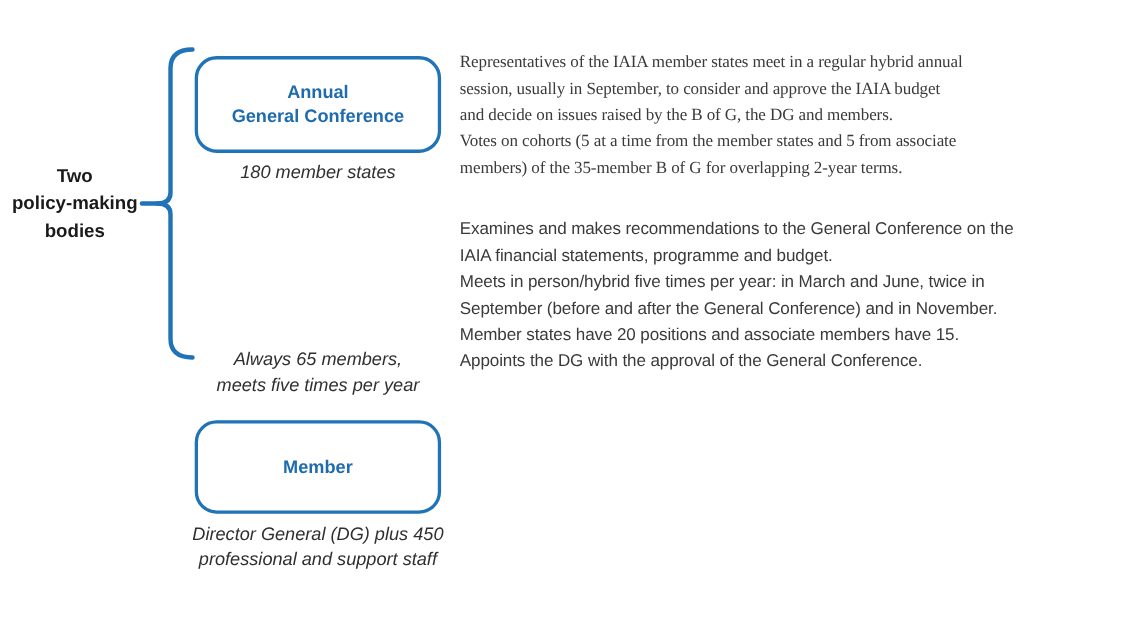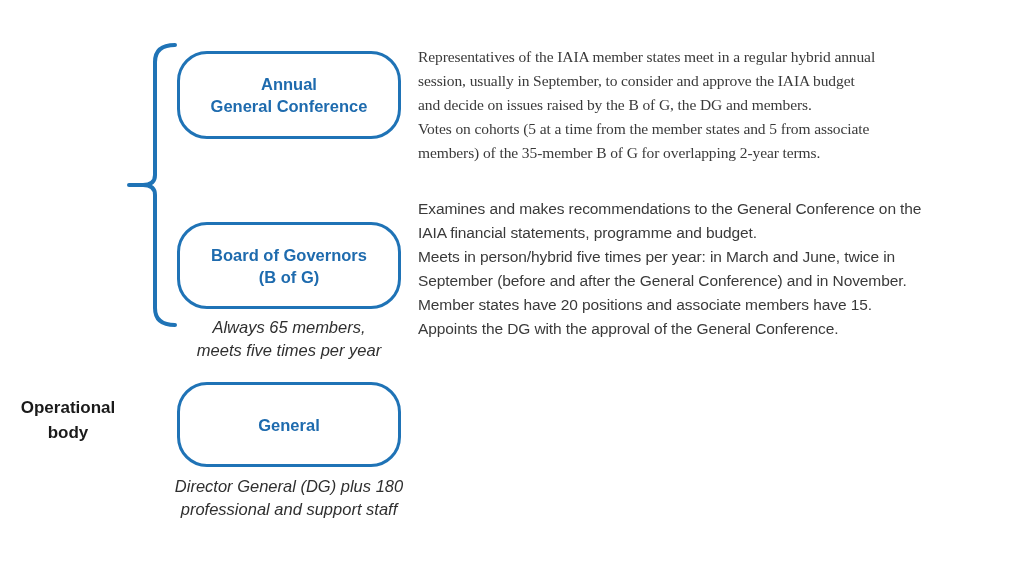--- a/index.html
+++ b/index.html
@@ -36,21 +36,21 @@
     width: 60px;
     height: 294px;
   }
 
   .node-box {
     position: absolute;
     left: 177px;
     width: 224px;
     box-sizing: border-box;
     border: 3.5px solid #1f73b6;
-    border-radius: 30px;
+    border-radius: 20px;
     display: flex;
     align-items: center;
     justify-content: center;
     text-align: center;
     color: #1e6bae;
     font-weight: bold;
     font-size: 16.5px;
     line-height: 22px;
     background: #ffffff;
   }
@@ -83,51 +83,49 @@
   }
   .desc.gc     { top: 45px; font-family: Liberation Serif, serif; }
   .desc.bog    { top: 197px; }
   .desc.agency { top: 377px; }
 </style>
 </head>
 <body>
 
 <div class="canvas">
 
+  <div class="side-label policy lines">Two
+policy-making
+bodies</div>
 
-  <div class="side-label operational lines">Operational
-body</div>
 
   <svg class="brace-svg" viewBox="0 0 60 294">
     <path d="M53 7 Q33 7 33 24 L33 137 Q33 147 21 147 L7 147" fill="none" stroke="#1f73b6" stroke-width="4" stroke-linecap="round"></path>
     <path d="M21 147 Q33 147 33 157 L33 270 Q33 287 53 287" fill="none" stroke="#1f73b6" stroke-width="4" stroke-linecap="round"></path>
   </svg>
 
   <div class="node-box gc">
     <div class="lines">Annual
 General Conference</div>
   </div>
+  <div class="caption gc lines">180 member states</div>
   <div class="desc gc lines">Representatives of the IAIA member states meet in a regular hybrid annual
 session, usually in September, to consider and approve the IAIA budget
 and decide on issues raised by the B of G, the DG and members.
 Votes on cohorts (5 at a time from the member states and 5 from associate
 members) of the 35-member B of G for overlapping 2-year terms.</div>
 
-  <div class="node-box bog">
-    <div class="lines">Board of Governors
-(B of G)</div>
-  </div>
   <div class="caption bog lines">Always 65 members,
 meets five times per year</div>
   <div class="desc bog lines">Examines and makes recommendations to the General Conference on the
 IAIA financial statements, programme and budget.
 Meets in person/hybrid five times per year: in March and June, twice in
 September (before and after the General Conference) and in November.
 Member states have 20 positions and associate members have 15.
 Appoints the DG with the approval of the General Conference.</div>
 
   <div class="node-box agency">
-    <div class="lines">General</div>
+    <div class="lines">Member</div>
   </div>
-  <div class="caption agency lines">Director General (DG) plus 180
+  <div class="caption agency lines">Director General (DG) plus 450
 professional and support staff</div>
 
 </div>
 
 </body></html>

